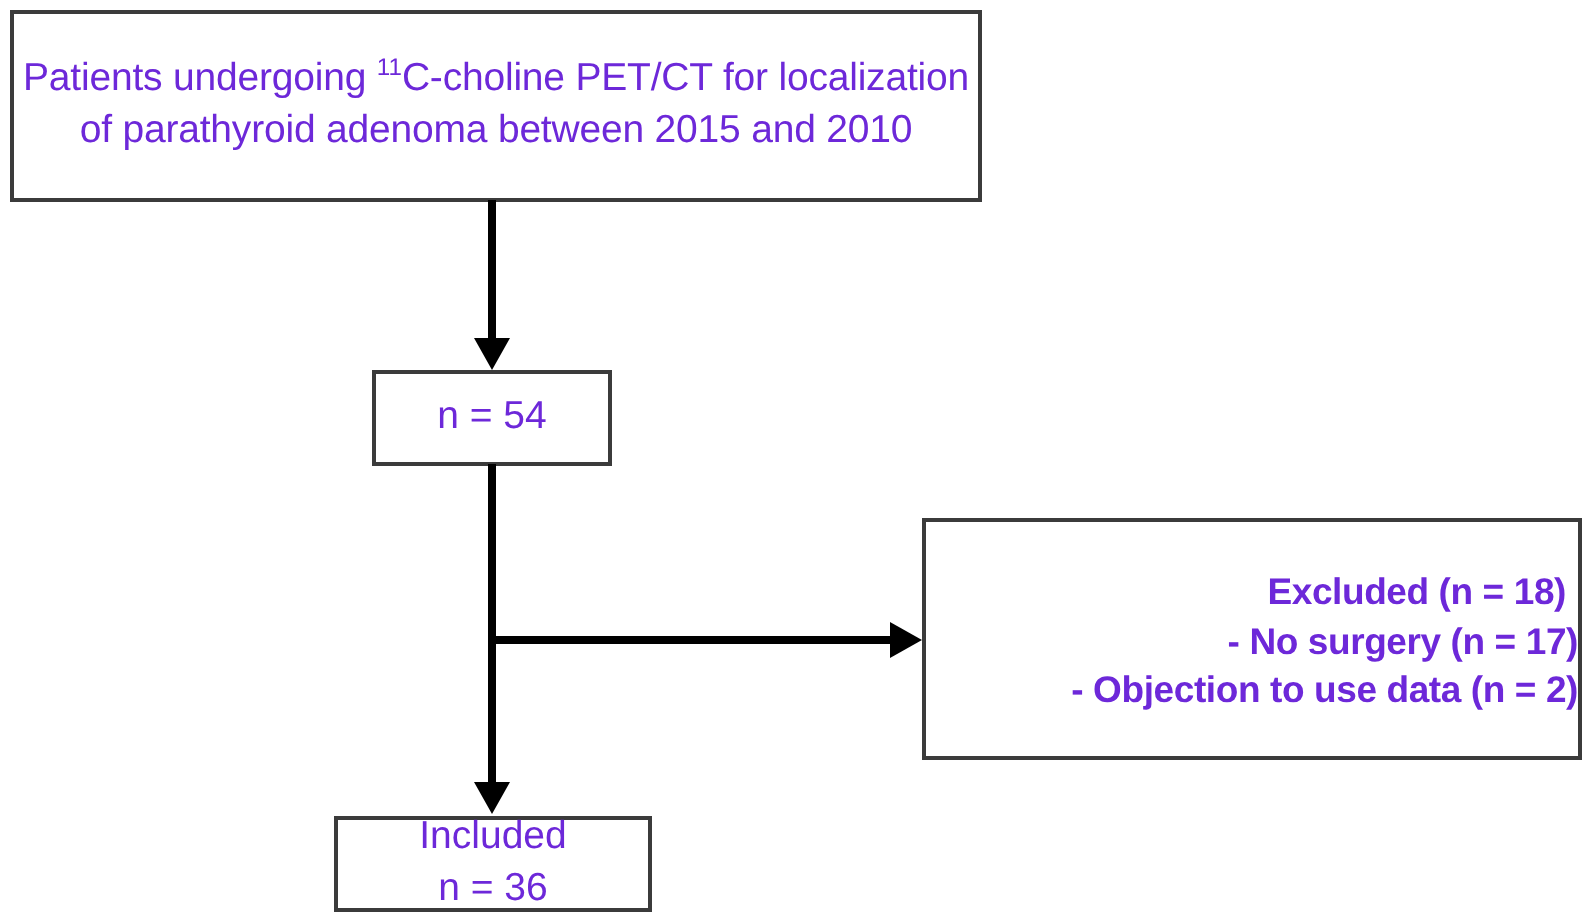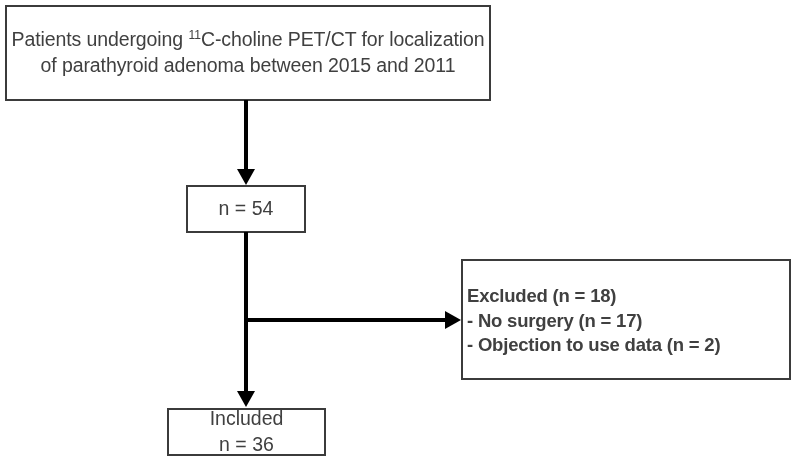--- a/index.html
+++ b/index.html
@@ -6,21 +6,21 @@
     margin: 0;
     padding: 0;
     background: #ffffff;
   }
   #flowchart {
     position: relative;
     width: 796px;
     height: 458px;
     background: #ffffff;
     font-family: "Liberation Sans", "DejaVu Sans", sans-serif;
-    color: #404040;
+    color: #6d28d9;
     overflow: hidden;
   }
 
   .box {
     position: absolute;
     box-sizing: border-box;
     border: 2px solid #3b3b3b;
     background: #ffffff;
     display: flex;
     flex-direction: column;
@@ -60,21 +60,21 @@
     text-align: center;
   }
   #box-screened .line { font-size: 19.5px; }
 
   
   #box-excluded {
     left: 461px;
     top: 259px;
     width: 330px;
     height: 121px;
-    align-items: flex-start;
+    align-items: flex-end;
     text-align: left;
     padding: 7px 0 4px 4px;
     font-weight: 600;
   }
   #box-excluded .line {
     font-size: 18.5px;
     letter-spacing: -0.2px;
     white-space: nowrap;
   }
   #box-excluded .line.center {
@@ -129,21 +129,21 @@
   #conn-branch-shaft { left: 246px; top: 318px; width: 200px; }
   #conn-branch-head  { left: 445px; top: 311px; }
 </style>
 </head>
 <body>
 
 <div id="flowchart">
 
   <div class="box" id="box-enrollment">
     <div class="line"><span>Patients undergoing </span><sup class="iso">11</sup><span>C-choline PET/CT for localization</span></div>
-    <div class="line">of parathyroid adenoma between 2015 and 2011</div>
+    <div class="line">of parathyroid adenoma between 2015 and 2010</div>
   </div>
 
   <div class="vshaft" id="conn-1-shaft"></div>
   <div class="arrowhead-down" id="conn-1-head"></div>
 
   <div class="box" id="box-screened">
     <div class="line">n = 54</div>
   </div>
 
   <div class="vshaft" id="conn-2-shaft"></div>

